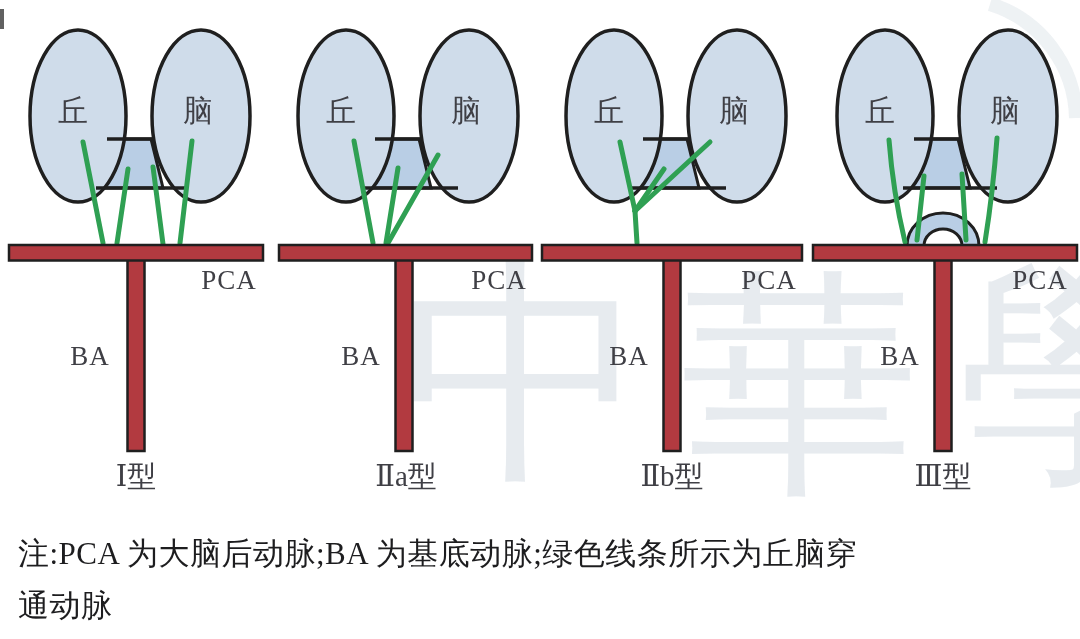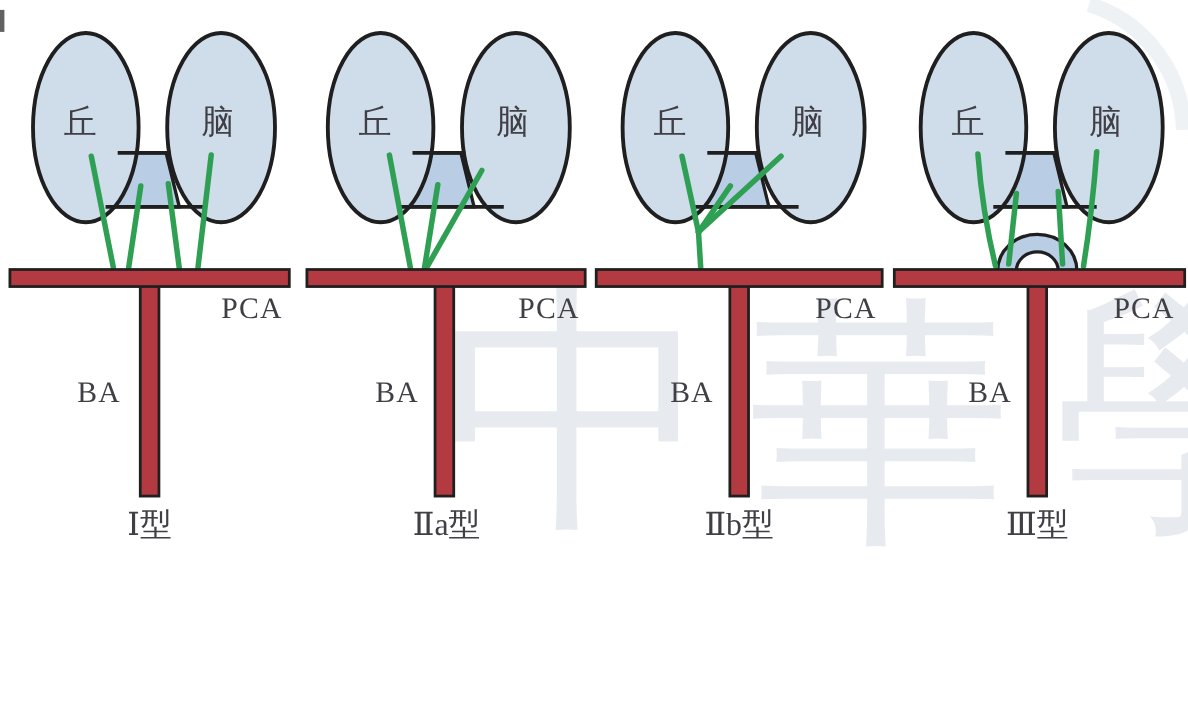--- a/index.html
+++ b/index.html
@@ -120,14 +120,18 @@
     <rect class="bar" x="813" y="245" width="264" height="15.5"></rect>
     <text class="anat cjk" x="880" y="121" text-anchor="middle">丘</text>
     <text class="anat cjk" x="1005" y="121" text-anchor="middle">脑</text>
     <text class="anat acr" x="1040" y="289" text-anchor="middle">PCA</text>
     <text class="anat acr" x="900" y="365" text-anchor="middle">BA</text>
     <text class="anat type" x="943" y="486" text-anchor="middle">Ⅲ型</text>
   </g>
 
 </svg>
 
+  <div class="note">
+    <div>注:PCA 为大脑后动脉;BA 为基底动脉;绿色线条所示为丘脑穿</div>
+    <div>通动脉</div>
+  </div>
 
 </div>
 
 </body></html>

